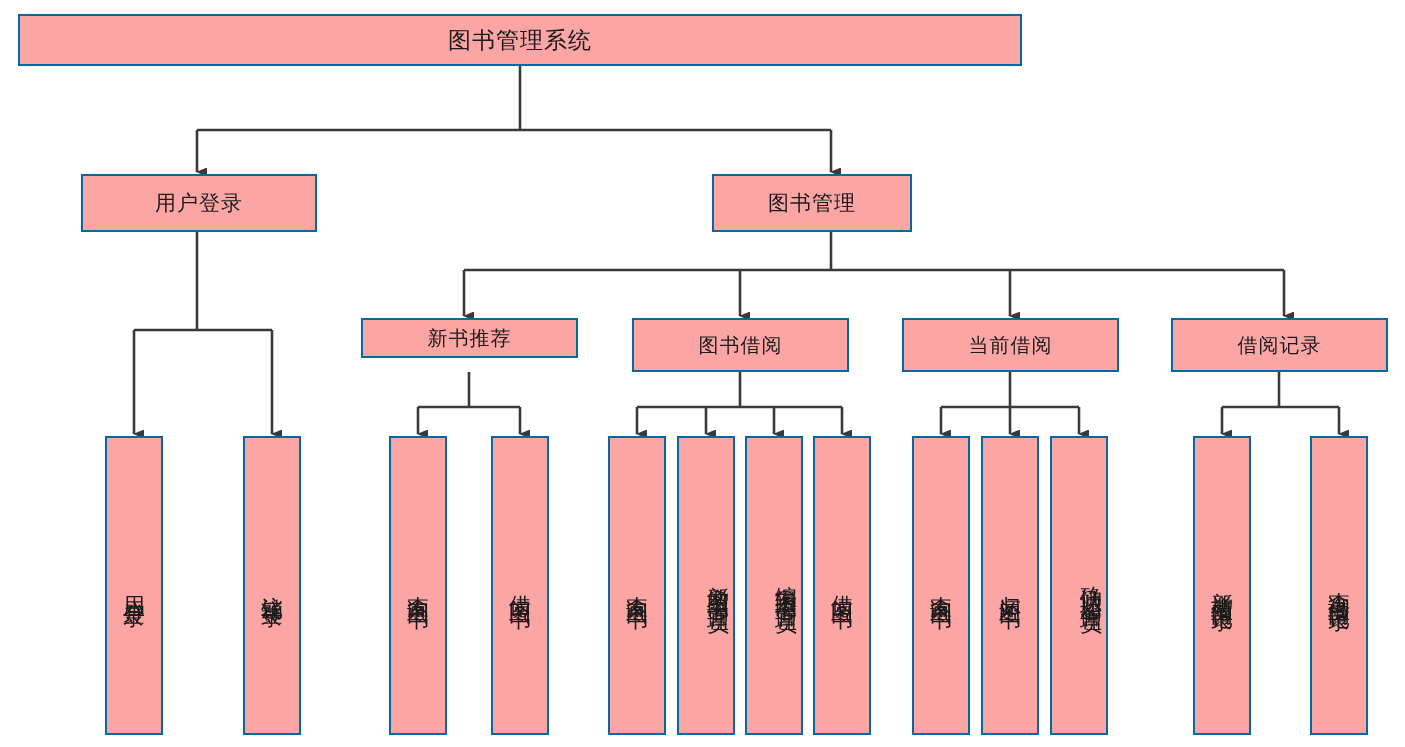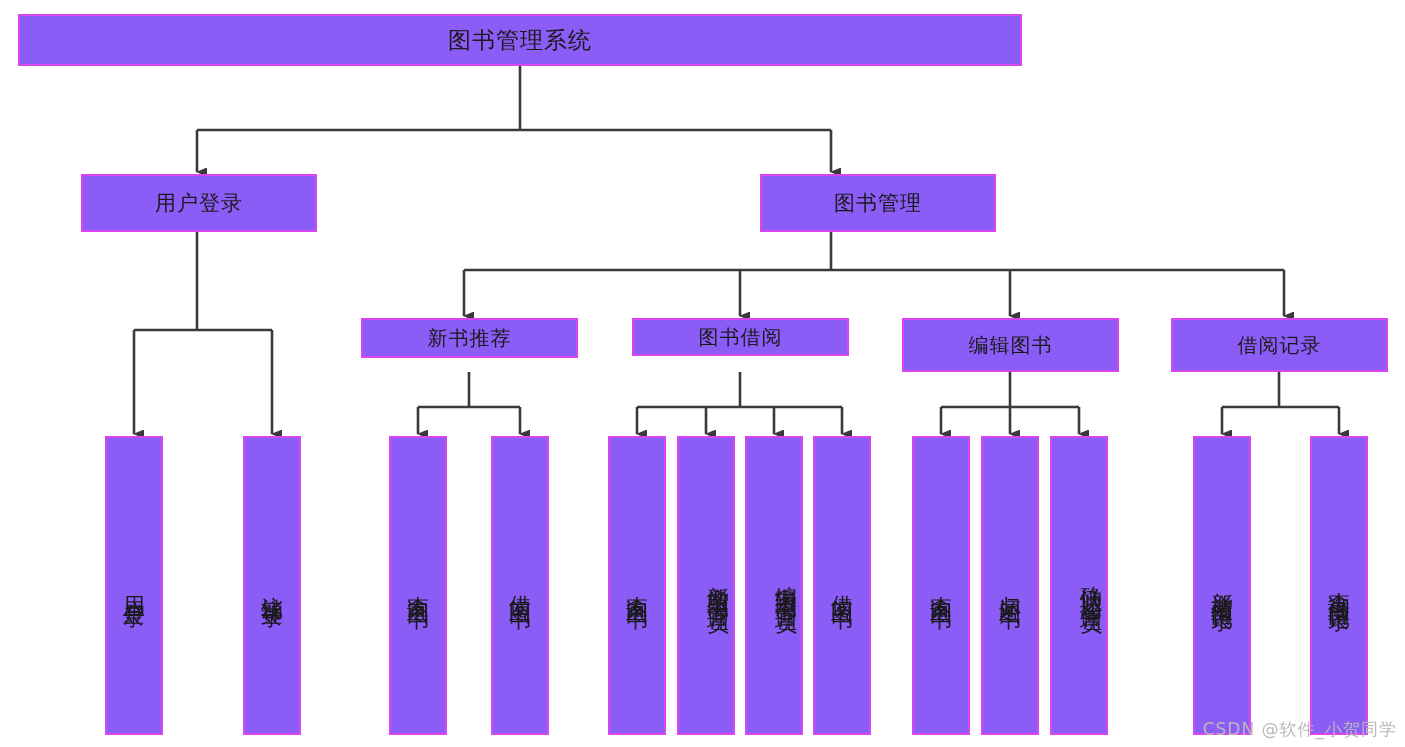--- a/index.html
+++ b/index.html
@@ -8,22 +8,22 @@
     width:1405px;height:747px;
     background:#ffffff;
     font-family:"DejaVu Sans","Liberation Sans",sans-serif;
     overflow:hidden;
     position:relative;
   }
   #canvas{position:absolute;left:0;top:0;width:1405px;height:747px;}
   .node{
     position:absolute;
     box-sizing:border-box;
-    background:#8b5cf6;
-    border:2px solid #d946ef;
+    background:#fca5a5;
+    border:2px solid #0369a1;
     display:flex;
     align-items:center;
     justify-content:center;
     color:#1a1a1a;
     letter-spacing:1px;
   }
   .node.root{font-size:23px;}
   .node.lvl1{font-size:21px;}
   .node.lvl2{font-size:20px;}
   .node.leaf{
@@ -99,27 +99,27 @@
     <path class="wire" d="M1279,372 L1279,407"></path>
     <path class="wire" d="M1222,407 L1339,407"></path>
     <path class="wire" d="M1222,407 L1222,434" marker-end="url(#arrowhead)"></path>
     <path class="wire" d="M1339,407 L1339,434" marker-end="url(#arrowhead)"></path>
   </svg>
 
   <div class="node root" style="left:18px;top:14px;width:1004px;height:52px;">图书管理系统</div>
 
   <div class="node lvl1" style="left:81px;top:174px;width:236px;height:58px;">用户登录</div>
 
-  <div class="node lvl1" style="left:712px;top:174px;width:236px;height:58px;margin-left:48px;">图书管理</div>
+  <div class="node lvl1" style="left:712px;top:174px;width:200px;height:58px;">图书管理</div>
 
   <div class="node lvl2" style="left:361px;top:318px;width:217px;height:40px;">新书推荐</div>
 
-  <div class="node lvl2" style="left:632px;top:318px;width:217px;height:38px;">图书借阅</div>
+  <div class="node lvl2" style="left:632px;top:318px;width:217px;height:54px;">图书借阅</div>
 
-  <div class="node lvl2" style="left:902px;top:318px;width:217px;height:54px;">编辑图书</div>
+  <div class="node lvl2" style="left:902px;top:318px;width:217px;height:54px;">当前借阅</div>
 
   <div class="node lvl2" style="left:1171px;top:318px;width:217px;height:54px;font-family:Liberation Mono, monospace;">借阅记录</div>
 
   <div class="node leaf" style="left:105px;top:436px;width:58px;height:299px;">用户登录</div>
 
   <div class="node leaf" style="left:243px;top:436px;width:58px;height:299px;">注销登录</div>
 
   <div class="node leaf" style="left:389px;top:436px;width:58px;height:299px;">查询图书</div>
 
   <div class="node leaf" style="left:491px;top:436px;width:58px;height:299px;">借阅图书</div>
@@ -135,15 +135,14 @@
   <div class="node leaf" style="left:912px;top:436px;width:58px;height:299px;">查询图书</div>
 
   <div class="node leaf" style="left:981px;top:436px;width:58px;height:299px;">归还图书</div>
 
   <div class="node leaf toppad" style="left:1050px;top:436px;width:58px;height:299px;">确认归还（管理员）</div>
 
   <div class="node leaf" style="left:1193px;top:436px;width:58px;height:299px;">新增借阅记录</div>
 
   <div class="node leaf" style="left:1310px;top:436px;width:58px;height:299px;">查询借阅记录</div>
 
-  <div class="watermark">CSDN @软件_小贺同学</div>
 
 </div>
 
 </body></html>

